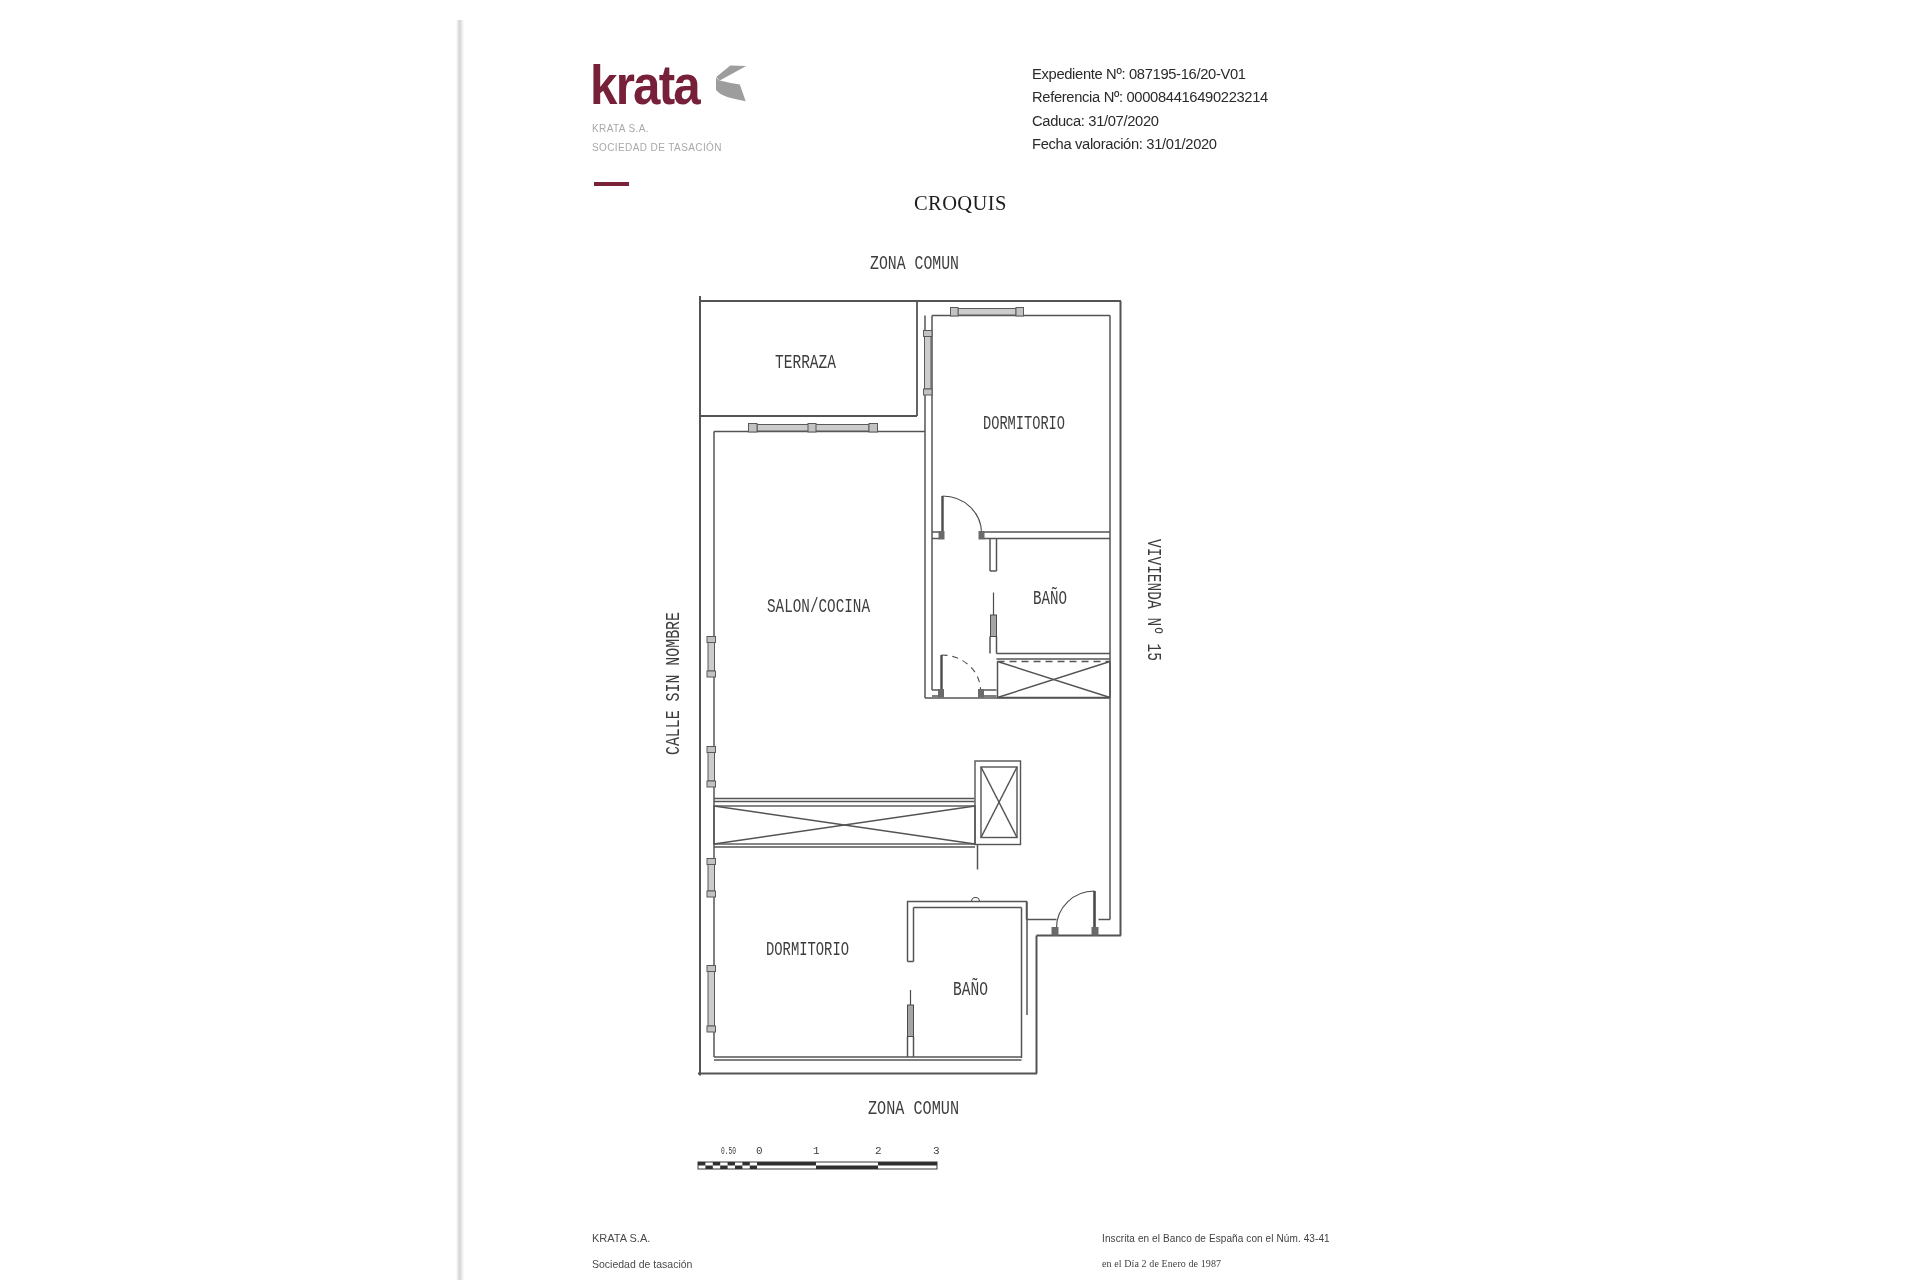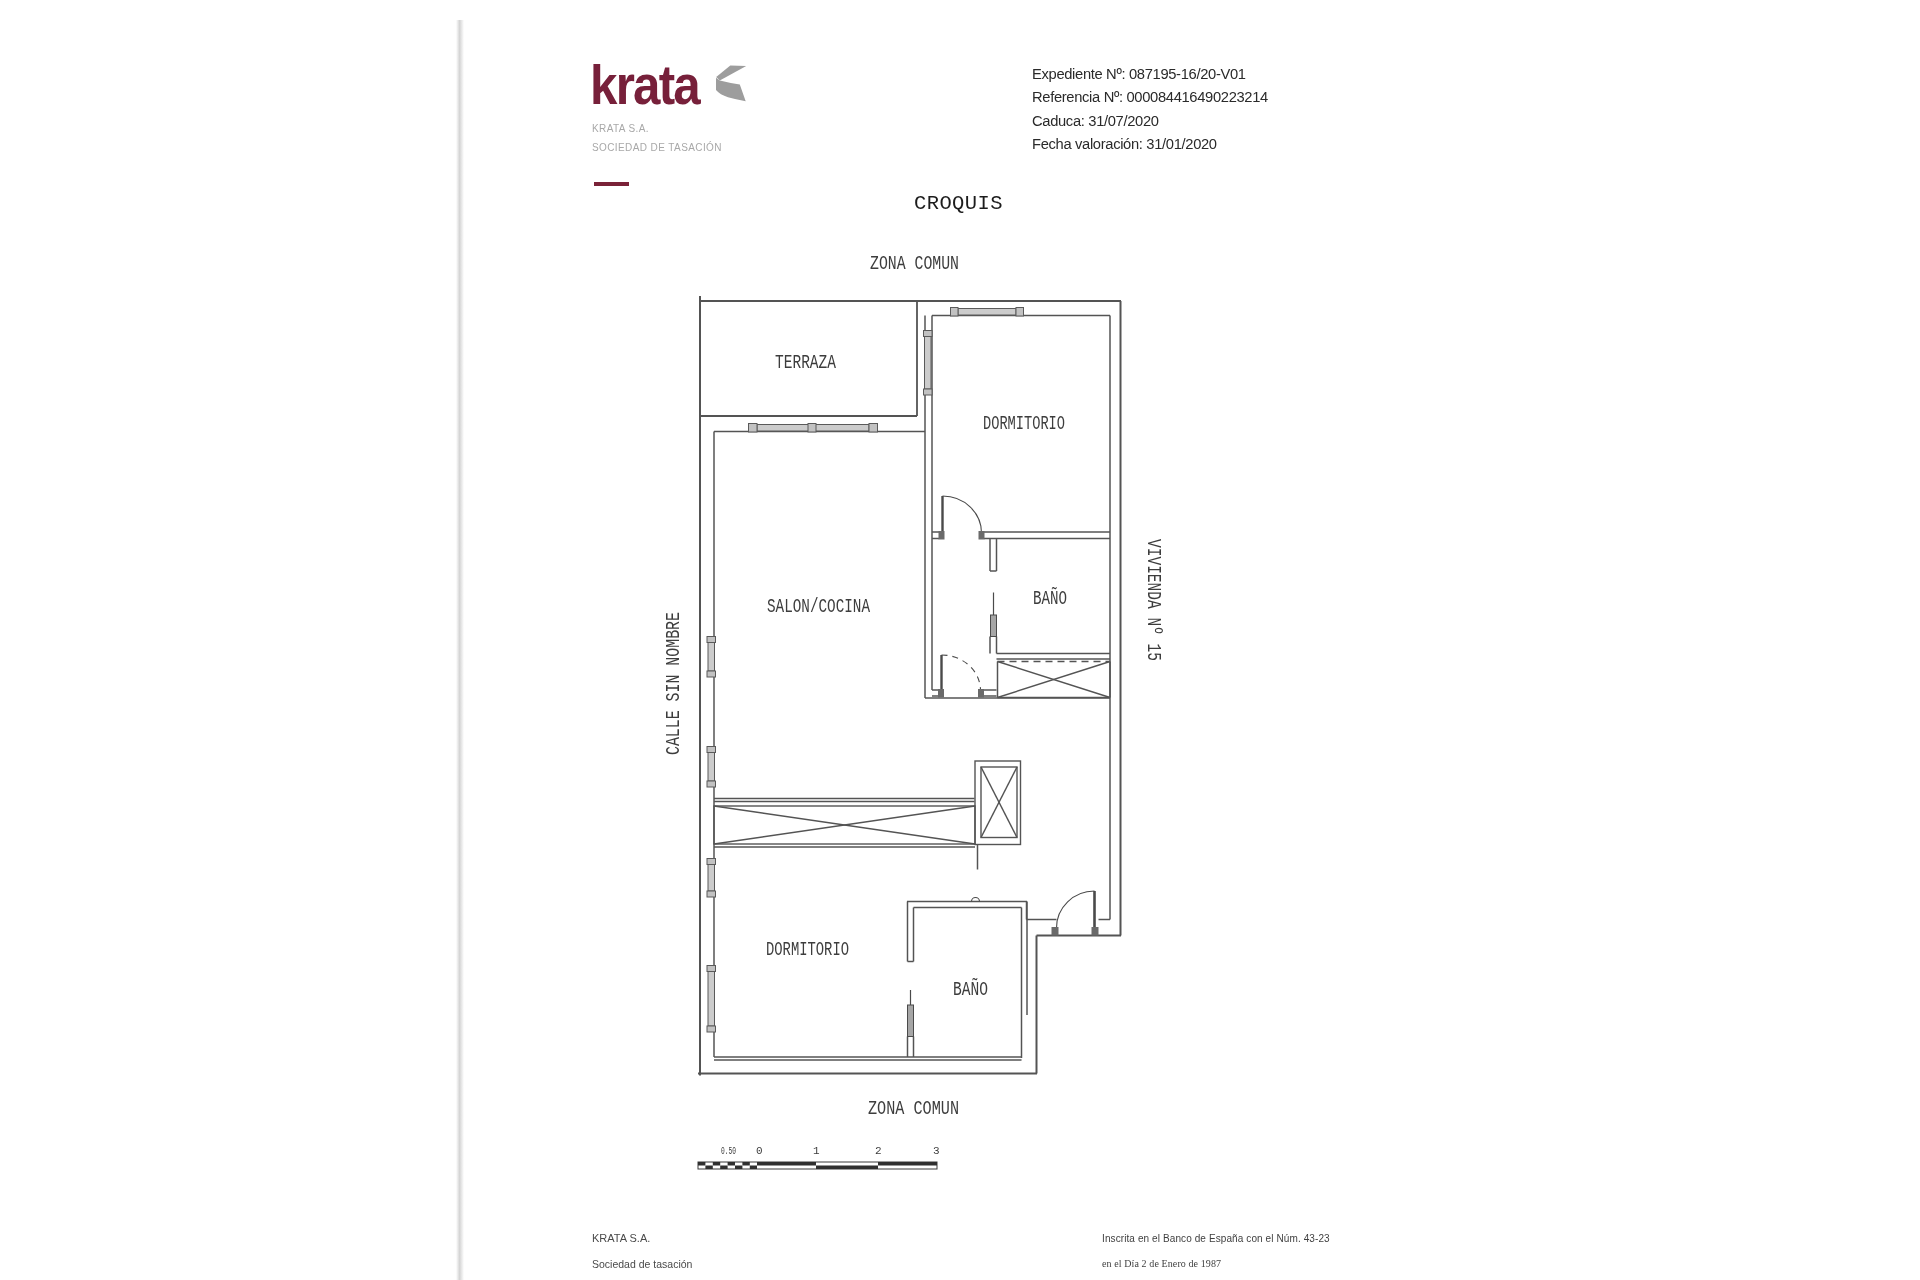--- a/index.html
+++ b/index.html
@@ -26,21 +26,21 @@
 
 <div style="position:absolute;left:594px;top:162px;width:35px;height:3.5px;background:#7a2238;"></div>
 
 <div style="position:absolute;left:1032px;top:42px;color:#2a2a2a;font-size:15.5px;line-height:23.4px;white-space:nowrap;letter-spacing:-0.35px;transform:scaleX(0.95);transform-origin:0 0;">
 Expediente Nº: 087195-16/20-V01<br>
 Referencia Nº: 000084416490223214<br>
 Caduca: 31/07/2020<br>
 Fecha valoración: 31/01/2020
 </div>
 
-<div style="position:absolute;left:914px;top:172px;color:#1c1c1c;font-family:Liberation Mono, monospace;font-size:20.5px;letter-spacing:0.4px;">CROQUIS</div>
+<div style="position:absolute;left:914px;top:172px;color:#1c1c1c;font-family:Liberation Serif, serif;font-size:20.5px;letter-spacing:0.4px;">CROQUIS</div>
 
 <svg id="plan" style="position:absolute;left:0;top:0;" width="1920" height="1280" viewBox="0 0 1920 1280" fill="none" stroke-linecap="butt">
 <g stroke="#545454" stroke-width="1.5">
 
   <line x1="699" y1="281" x2="1121" y2="281" stroke-width="2"></line>
 
   <line x1="700" y1="276" x2="700" y2="1055.5" stroke-width="2"></line>
 
   <line x1="1120.5" y1="281" x2="1120.5" y2="915.5" stroke-width="2"></line>
 
@@ -241,17 +241,17 @@
   <text x="875" y="1134">2</text>
 
   <text x="933" y="1134">3</text>
 </g>
 </svg>
 
 <div style="position:absolute;left:592px;top:1212px;color:#4a4a4a;font-size:11px;">KRATA S.A.</div>
 
 <div style="position:absolute;left:592px;top:1238px;color:#4a4a4a;font-size:10.5px;">Sociedad de tasación</div>
 
-<div style="position:absolute;left:1102px;top:1213px;color:#3f3f3f;font-size:10px;letter-spacing:0.1px;">Inscrita en el Banco de España con el Núm. 43-23</div>
+<div style="position:absolute;left:1102px;top:1213px;color:#3f3f3f;font-size:10px;letter-spacing:0.1px;">Inscrita en el Banco de España con el Núm. 43-41</div>
 
 <div style="position:absolute;left:1102px;top:1238px;color:#3f3f3f;font-size:10px;letter-spacing:0.1px;font-family:Liberation Serif, serif;">en el Día 2 de Enero de 1987</div>
 
 </div>
 
 </body></html>

